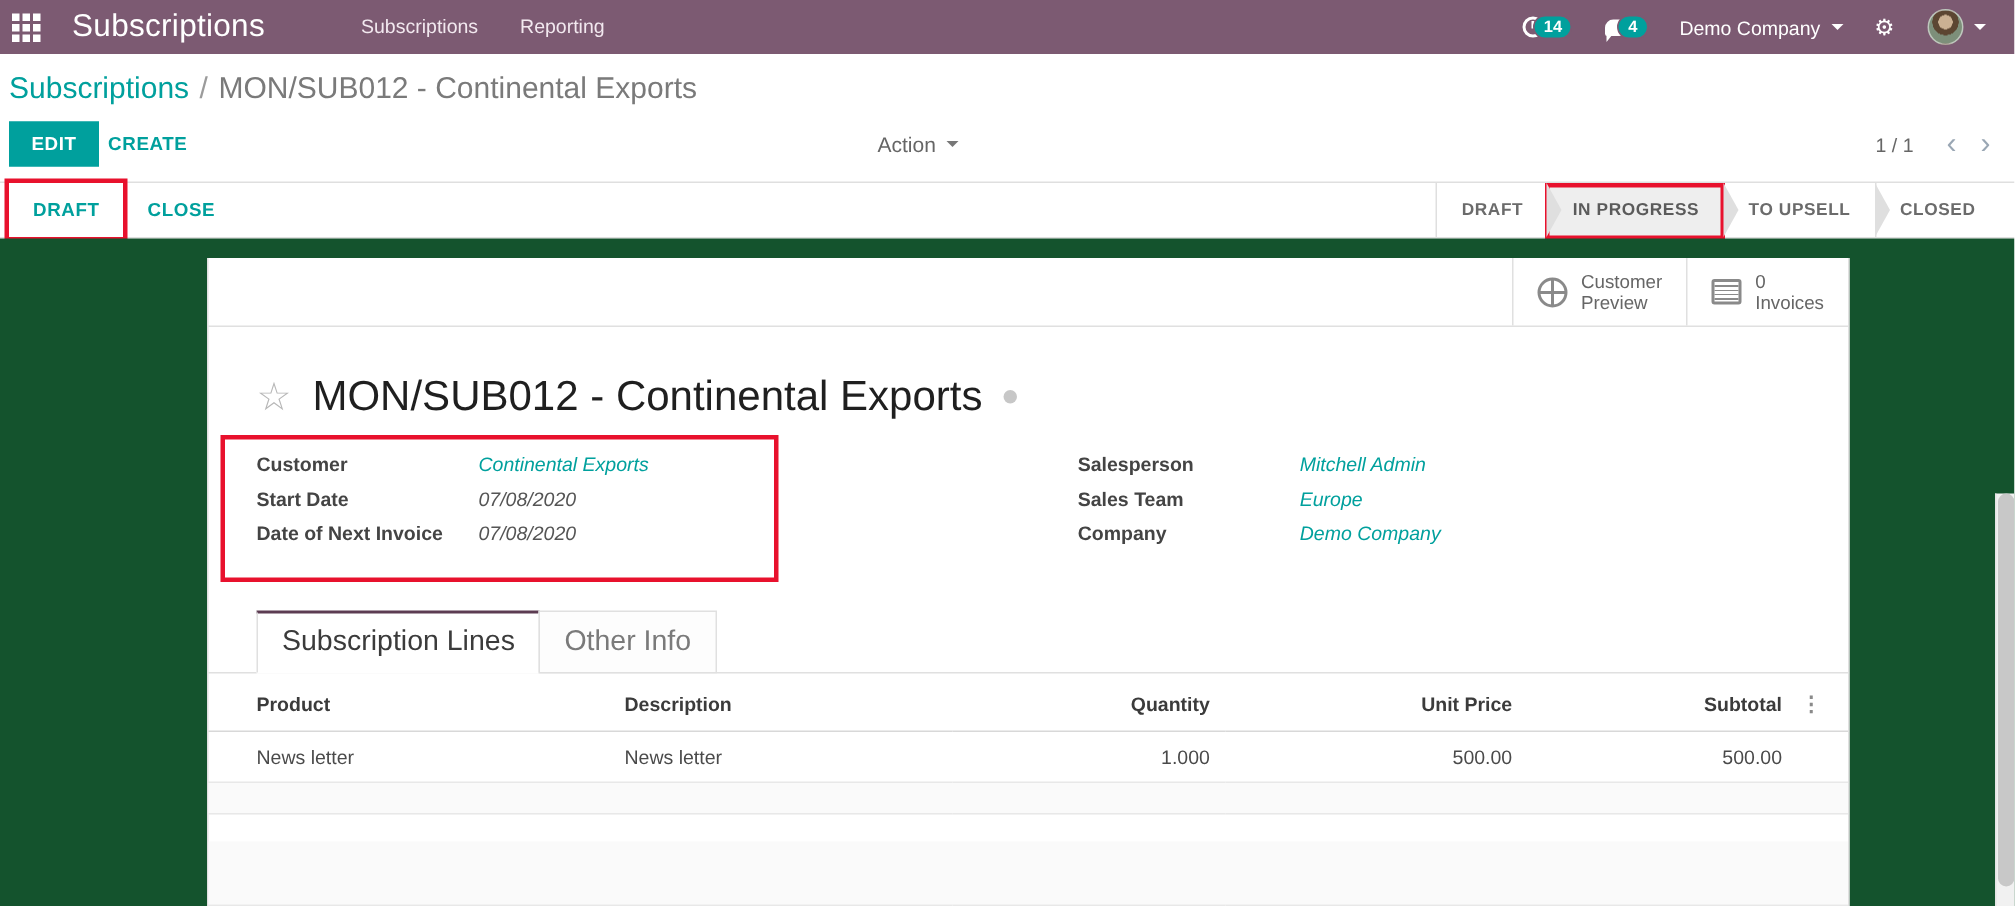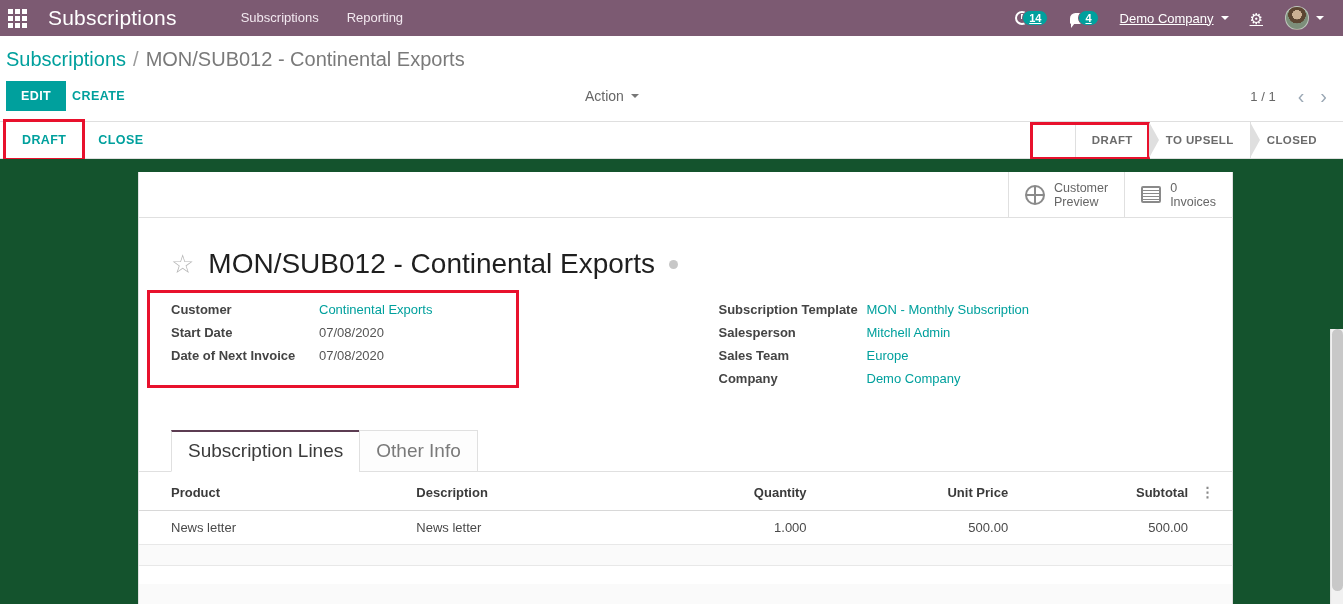--- a/index.html
+++ b/index.html
@@ -20,21 +20,21 @@
   .grid-ico { display: grid; grid-template-columns: repeat(3, 5px); grid-gap: 2px; }
   .grid-ico i { width: 5px; height: 5px; background: #ffffff; display: block; }
   #brand {
     font-size: 21px; font-weight: 400; letter-spacing: .2px;
     margin-left: 14px; margin-right: 50px; color:#fff; white-space: nowrap;
   }
   .nav-link {
     color: #f2e8ef; font-size: 13px; padding: 0 14px; line-height: 36px;
     cursor: pointer; white-space: nowrap; text-decoration: none;
   }
-  #nav-right { margin-left: auto; display: flex; padding-right: 8px; text-decoration: underline; }
+  #nav-right { margin-left: auto; display: flex; padding-right: 8px; }
   .sysitem { display: flex; align-items: center; padding: 0 11px; cursor: pointer; position: relative; }
   .badge-pill {
     background: #00A09D; color: #fff; font-size: 11px; font-weight: 700;
     border-radius: 9px; padding: 1px 6px; margin-left: -7px; position: relative; z-index: 2;
     border: 1px solid #7C5A72;
   }
   .clock-ico { width: 14px; height: 14px; border: 2px solid #fff; border-radius: 50%; position: relative; }
   .clock-ico:after { content: ""; position: absolute; left: 4px; top: 1px; width: 2px; height: 5px; background: #fff; }
   .chat-ico { width: 15px; height: 11px; background: #fff; border-radius: 7px 7px 7px 2px; position: relative; }
   .chat-ico:after { content:""; position:absolute; left:1px; bottom:-4px; border-left:4px solid #fff; border-bottom:5px solid transparent; }
@@ -119,21 +119,21 @@
   #title-area { padding: 30px 0 0 32px; display: flex; align-items: center; gap: 14px; }
   .star-ico { font-size: 26px; color: #b7b7b7; cursor: pointer; line-height: 1; }
   #record-title { font-size: 28px; color: #1f1f1f; font-weight: 400; white-space: nowrap; }
   .widget-dot { width: 9px; height: 9px; border-radius: 50%; background: #c7c7c7; display: inline-block; }
   #form-cols { display: flex; padding: 22px 0 0 0; position: relative; }
   .col { width: 50%; padding-left: 32px; }
   .col.right { padding-left: 33px; }
   .frow { display: flex; align-items: baseline; margin-bottom: 8px; }
   .flabel { font-size: 13px; font-weight: 700; color: #444; width: 148px; flex: none; }
   .flabel.wide { width: 148px; }
-  .fval { font-size: 13px; color: #555; }
+  .fval { font-size: 13px; color: #555; font-style: italic; }
   .fval.link { color: #00A09D; cursor: pointer; }
   #left-hilite { position: absolute; border: 3px solid #e8112d; pointer-events: none; }
   
   #notebook { margin-top: 36px; padding: 0 0 0 32px; position: relative; }
   #tabs { display: flex; position: relative; z-index: 2; }
   .tab {
     font-size: 19px; color: #7a7a7a; padding: 9px 16px; border: 1px solid #e0e0e0;
     background: #fdfdfd; margin-right: -1px; cursor: pointer;
   }
   .tab.active {
@@ -226,20 +226,21 @@
 </div>
 
 <div id="statusbar-row">
   <span id="upsell-wrap" class="redbox">
     <button class="sb-btn">DRAFT</button>
   </span>
   <button class="sb-btn">CLOSE</button>
 
   <div id="stages">
     <span class="stage">DRAFT<span class="arrow"></span></span>
+    <span class="stage active">IN PROGRESS<span class="arrow"></span></span>
     <span class="stage">TO UPSELL<span class="arrow"></span></span>
     <span class="stage">CLOSED</span>
   </div>
   <span id="stage-hilite" style="left: 1030.45px; top: 0px; width: 119.281px; height: 38px;"></span>
 </div>
 
 <div id="page-body">
   <div id="sheet">
 
     <div id="stat-row">
@@ -275,24 +276,20 @@
           <span class="flabel">Start Date</span>
           <span class="fval">07/08/2020</span>
         </div>
         <div class="frow">
           <span class="flabel">Date of Next Invoice</span>
           <span class="fval">07/08/2020</span>
         </div>
       </div>
 
       <div class="col right">
-        <div class="frow">
-          <span class="flabel wide">Subscription Template</span>
-          <span class="fval link">MON - Monthly Subscription</span>
-        </div>
         <div class="frow">
           <span class="flabel wide">Salesperson</span>
           <span class="fval link">Mitchell Admin</span>
         </div>
         <div class="frow">
           <span class="flabel wide">Sales Team</span>
           <span class="fval link">Europe</span>
         </div>
         <div class="frow">
           <span class="flabel wide">Company</span>

